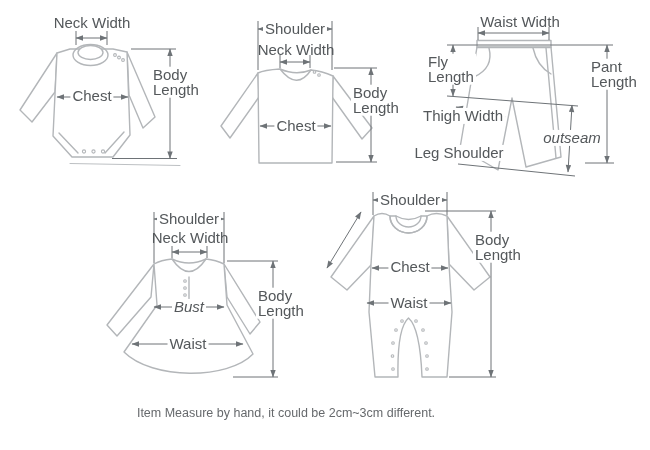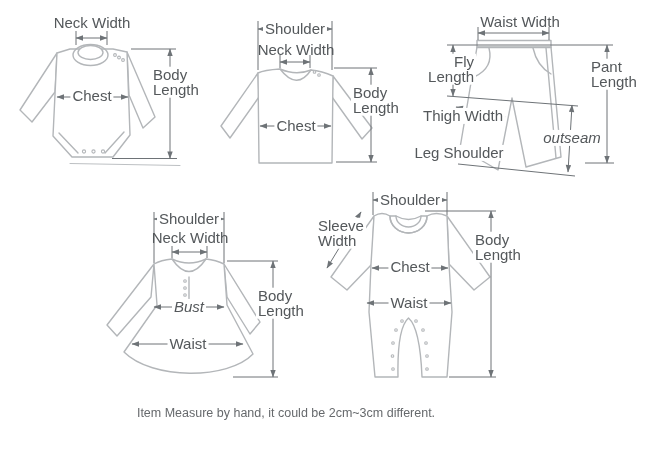--- a/index.html
+++ b/index.html
@@ -8,21 +8,21 @@
   .canvas svg{position:absolute;left:0;top:0;}
   .g  {stroke:#b3b6b9;stroke-width:1.4;fill:none;stroke-linejoin:round;stroke-linecap:round;}
   .gf {stroke:#b3b6b9;stroke-width:1.4;fill:#ffffff;stroke-linejoin:round;stroke-linecap:round;}
   .gl {stroke:#bdc0c3;stroke-width:1.1;fill:none;stroke-linecap:round;}
   .m  {stroke:#6e7377;stroke-width:1;fill:none;}
   .arr{stroke:#6e7377;stroke-width:1;fill:none;marker-start:url(#ah);marker-end:url(#ah);}
   .dot{stroke:#b3b6b9;stroke-width:1.1;fill:#ffffff;}
   .lbl{position:absolute;transform:translate(-50%,-50%);font-size:15px;color:#54585b;
        background:#fff;padding:0 2px;line-height:1.08;white-space:nowrap;z-index:2;}
   .lbl.two{white-space:normal;text-align:left;line-height:1.02;}
-  .lbl.ctr{text-align:right;}
+  .lbl.ctr{text-align:left;}
   .caption{position:absolute;left:0;top:406px;width:572px;text-align:center;
            font-size:12.5px;color:#66696c;z-index:2;}
 </style>
 </head>
 <body>
 
 <div class="canvas">
 
   <svg width="650" height="450" viewBox="0 0 650 450">
     <defs>
@@ -157,19 +157,18 @@
   <div class="lbl" style="left:572px;top:138px;font-style:italic;">outseam</div>
   <div class="lbl two" style="left:614px;top:74px;width:46px;">Pant Length</div>
 
   <div class="lbl" style="left:189px;top:219px;">Shoulder</div>
   <div class="lbl" style="left:190px;top:238px;background:transparent;">Neck Width</div>
   <div class="lbl" style="left:189px;top:307px;font-style:italic;">Bust</div>
   <div class="lbl" style="left:188px;top:344px;">Waist</div>
   <div class="lbl two" style="left:281px;top:303px;width:46px;">Body Length</div>
 
   <div class="lbl" style="left:410px;top:200px;">Shoulder</div>
-  <div class="lbl two" style="left:341px;top:233px;width:46px;">Sleeve Width</div>
   <div class="lbl" style="left:410px;top:267px;">Chest</div>
   <div class="lbl" style="left:409px;top:303px;">Waist</div>
   <div class="lbl two" style="left:498px;top:247px;width:46px;">Body Length</div>
 
   <div class="caption">Item Measure by hand, it could be 2cm~3cm different.</div>
 </div>
 
 </body></html>

